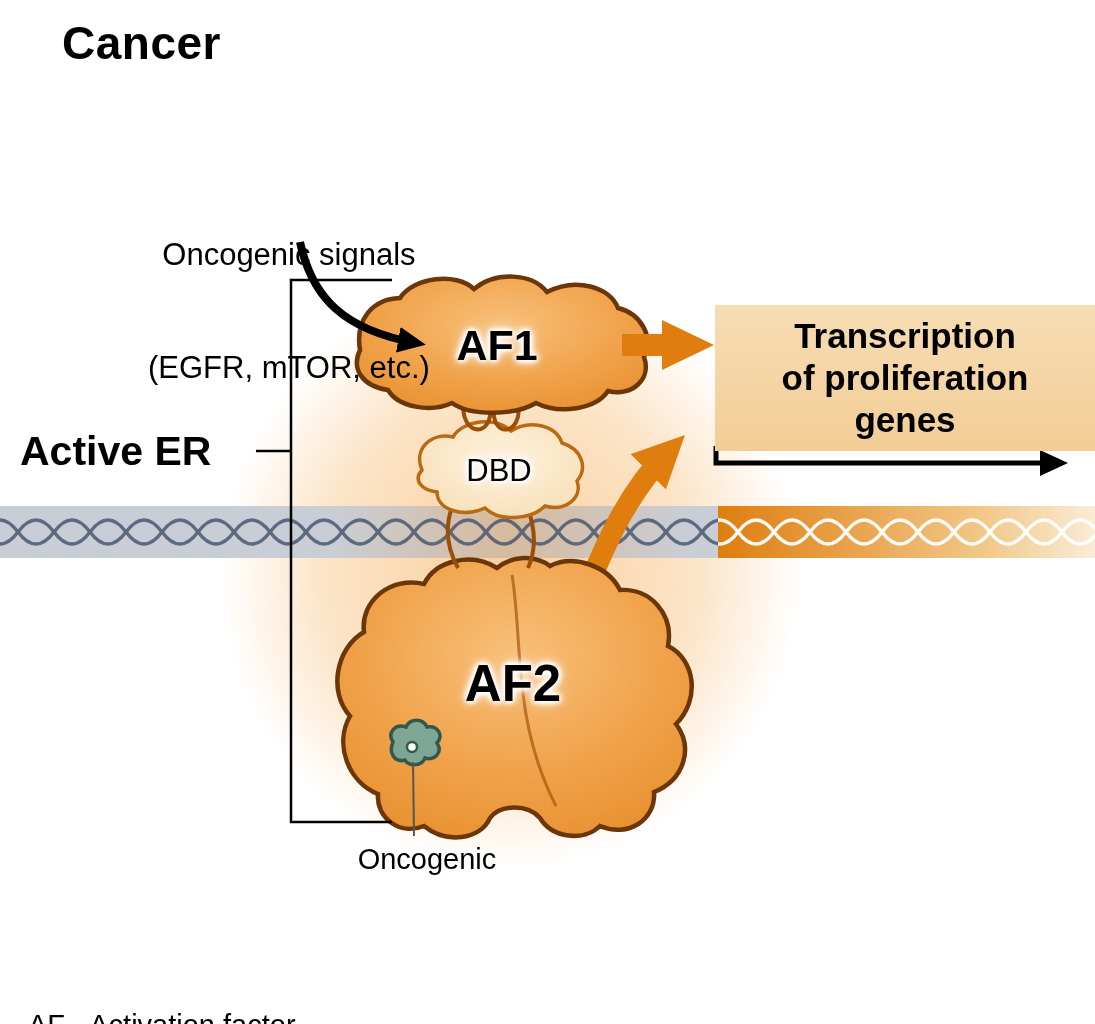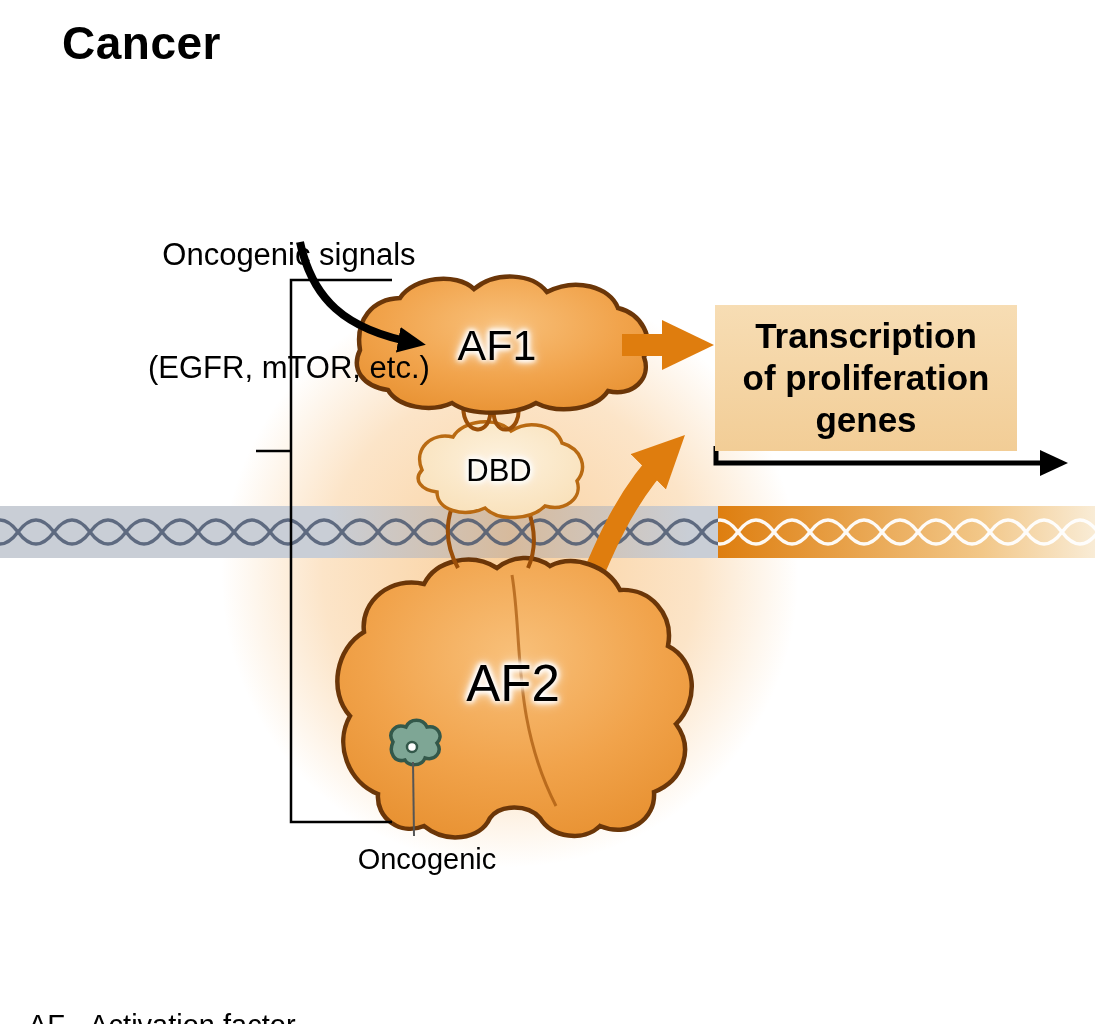--- a/index.html
+++ b/index.html
@@ -9,29 +9,29 @@
   }
   .glow{
     position:absolute;left:120px;top:180px;width:780px;height:790px;
     background:radial-gradient(closest-side, rgba(244,160,58,0.50) 0%, rgba(244,160,58,0.28) 48%, rgba(244,160,58,0.0) 74%);
     pointer-events:none;
   }
   .txt{position:absolute;white-space:pre;text-align:center;}
   .title{left:62px;top:16px;font-size:46px;font-weight:bold;letter-spacing:0.5px;}
   .oncogenic{left:148px;top:160px;font-size:31px;line-height:1.22;}
   .active-er{left:20px;top:428px;font-size:41px;font-weight:bold;}
-  .domain-label{transform:translate(-50%,-50%);font-weight:normal;
+  .domain-label{transform:translate(-50%,-50%);font-weight:bold;
     text-shadow:0 0 6px #fff,0 0 10px #fff,0 0 14px #fff,1px 1px 5px #fff,-1px -1px 5px #fff;}
   .af1-label{left:497px;top:345px;font-size:43px;}
   .af2-label{left:513px;top:683px;font-size:51px;}
   .dbd-label{left:499px;top:471px;font-size:31px;font-weight:normal;}
   .estradiol-label{left:427px;top:859px;font-size:29px;font-weight:normal;transform:translate(-50%,-50%);
     text-shadow:0 0 6px #fff,0 0 10px #fff;}
   .transcription-box{
-    position:absolute;left:715px;top:305px;width:302px;height:146px;
+    position:absolute;left:715px;top:305px;width:380px;height:146px;
     background:linear-gradient(180deg,#f7ddb4 0%,#f2cd96 100%);
     display:flex;flex-direction:column;align-items:center;justify-content:center;
     font-size:35px;font-weight:bold;line-height:1.2;text-align:center;
   }
   .legend{left:28px;top:928px;font-size:29px;line-height:1.35;}
 </style>
 </head>
 <body>
 
 <div id="stage">
@@ -133,20 +133,21 @@
     <path d="M716,446 L716,463 L1058,463" fill="none" stroke="#000" stroke-width="5" marker-end="url(#mBlack)"></path>
   </svg>
 
   <div class="txt title">Cancer</div>
 
   <div class="txt oncogenic">
     <div>Oncogenic signals</div>
     <div>(EGFR, mTOR, etc.)</div>
   </div>
 
+  <div class="txt active-er">Active ER</div>
 
   <div class="txt domain-label af1-label">AF1</div>
   <div class="txt domain-label dbd-label">DBD</div>
   <div class="txt domain-label af2-label">AF2</div>
   <div class="txt estradiol-label">Oncogenic</div>
 
   <div class="transcription-box">
     <div>Transcription</div>
     <div>of proliferation</div>
     <div>genes</div>

